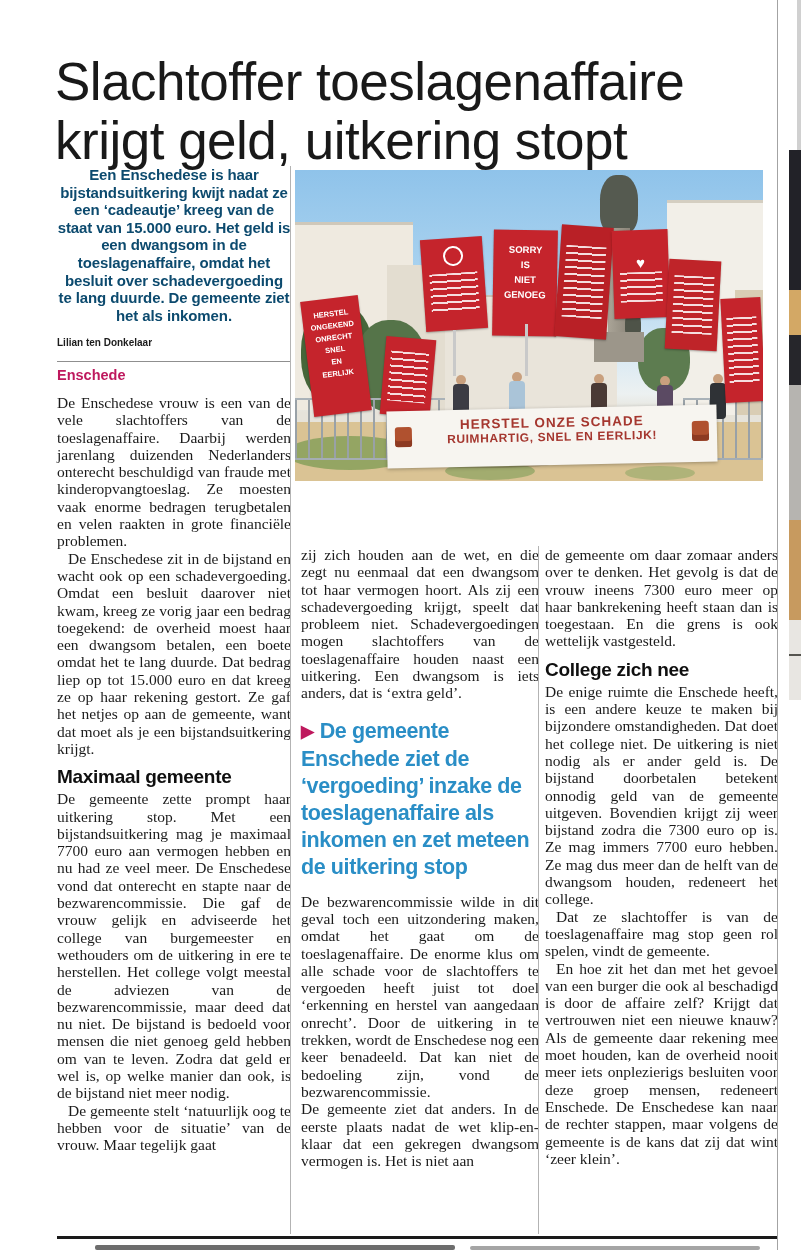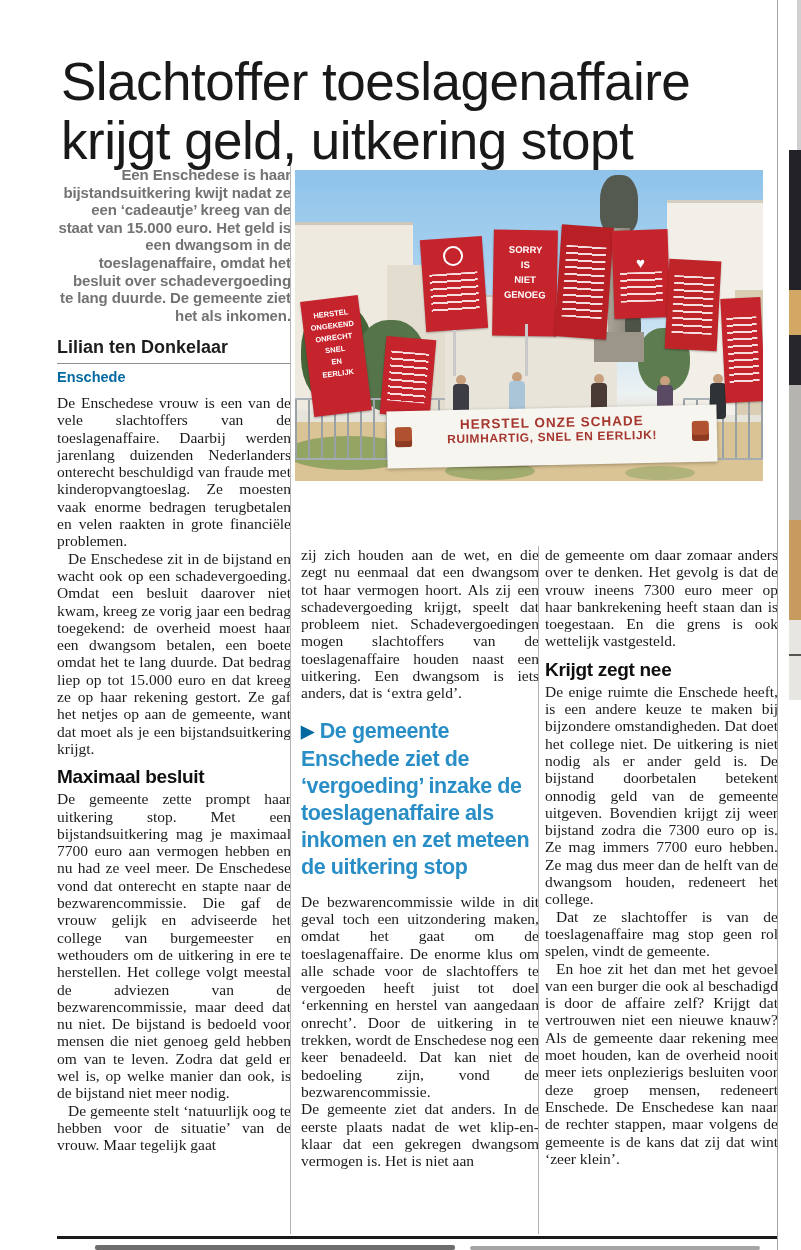--- a/index.html
+++ b/index.html
@@ -1,28 +1,28 @@
 <!DOCTYPE html>
 <html lang="nl"><head>
 <meta charset="utf-8">
 <style>
   html,body{margin:0;padding:0;background:#fff;}
   #page{position:relative;width:801px;height:1250px;background:#fff;overflow:hidden;
         font-family:"Liberation Sans",sans-serif;color:#1c1c1c;}
 
   
-  .headline{position:absolute;left:61px;top:16px;width:718px;font-weight:400;color:#191919;
+  .headline{position:absolute;left:55px;top:16px;width:718px;font-weight:400;color:#191919;
             font-size:53px;line-height:59px;letter-spacing:-0.5px;}
   .headline div{white-space:nowrap;}
 
   
   .col-left{position:absolute;left:57px;top:166px;width:234px;}
-  .intro{font-weight:700;font-size:15px;line-height:17.6px;color:#737373;letter-spacing:-0.1px;text-align:right;}
+  .intro{font-weight:700;font-size:15px;line-height:17.6px;color:#0c4a6e;letter-spacing:-0.1px;text-align:center;}
   .byline{margin-top:13px;}
-  .author{font-weight:700;font-size:18px;color:#1c1c1c;padding-bottom:5px;border-bottom:1px solid #8f8f8f;}
+  .author{font-weight:700;font-size:10px;color:#1c1c1c;padding-bottom:13px;border-bottom:1px solid #8f8f8f;}
   .location{font-weight:700;font-size:14.5px;margin-top:5px;}
 
   .body-col{font-family:"Liberation Serif",serif;font-size:15.5px;line-height:17.3px;
             color:#1b1b1b;text-align:justify;}
   .body-col p{margin:0;}
   .body-col p.indent{text-indent:11px;}
   .subhead{font-family:"Liberation Sans",sans-serif;font-weight:700;font-size:19px;line-height:21px;
            letter-spacing:-0.3px;color:#0f0f0f;margin:9px 0 3px;text-align:left;}
 
   .left-body{position:absolute;left:57px;top:394px;width:234px;}
@@ -85,21 +85,21 @@
 
   
   .vr{position:absolute;width:1px;background:#b3b3b3;}
   .vr1{left:290px;top:166px;height:1068px;}
   .vr2{left:538px;top:546px;height:688px;}
   .vr3{left:777px;top:0;height:1250px;background:#a3a3a3;}
   .bottom-rule{position:absolute;left:57px;top:1236px;width:720px;height:3px;background:#1a1a1a;}
   .below1{position:absolute;left:95px;top:1245px;width:360px;height:5px;background:#6d6d6d;border-radius:2px;}
   .below2{position:absolute;left:470px;top:1246px;width:290px;height:4px;background:#a5a5a5;border-radius:2px;}
   .sliver{position:absolute;left:789px;width:12px;}
-  .red-text{color:#0369a1;}
+  .red-text{color:#be185d;}
   .blue-text{color:#2a8ec6;}
 </style>
 </head>
 <body>
 
 <div id="page">
 
   <h1 class="headline">
     <div>Slachtoffer toeslagenaffaire</div>
     <div>krijgt geld, uitkering stopt</div>
@@ -109,21 +109,21 @@
     <p class="intro" style="margin:0">Een Enschedese is haar bijstandsuitkering kwijt nadat ze een ‘cadeautje’ kreeg van de staat van 15.000 euro. Het geld is een dwangsom in de toeslagenaffaire, omdat het besluit over schadevergoeding te lang duurde. De gemeente ziet het als inkomen.</p>
     <div class="byline">
       <div class="author">Lilian ten Donkelaar</div>
       <div class="location red-text">Enschede</div>
     </div>
   </div>
 
   <div class="left-body body-col">
     <p>De Enschedese vrouw is een van de vele slachtoffers van de toeslagenaffaire. Daarbij werden jarenlang duizenden Nederlanders onterecht beschuldigd van fraude met kinderopvangtoeslag. Ze moesten vaak enorme bedragen terugbetalen en velen raakten in grote financiële problemen.</p>
     <p class="indent">De Enschedese zit in de bijstand en wacht ook op een schadevergoeding. Omdat een besluit daarover niet kwam, kreeg ze vorig jaar een bedrag toegekend: de overheid moest haar een dwangsom betalen, een boete omdat het te lang duurde. Dat bedrag liep op tot 15.000 euro en dat kreeg ze op haar rekening gestort. Ze gaf het netjes op aan de gemeente, want dat moet als je een bijstandsuitkering krijgt.</p>
-    <h2 class="subhead">Maximaal besluit</h2>
+    <h2 class="subhead">Maximaal gemeente</h2>
     <p>De gemeente zette prompt haar uitkering stop. Met een bijstandsuitkering mag je maximaal 7700 euro aan vermogen hebben en nu had ze veel meer. De Enschedese vond dat onterecht en stapte naar de bezwarencommissie. Die gaf de vrouw gelijk en adviseerde het college van burgemeester en wethouders om de uitkering in ere te herstellen. Het college volgt meestal de adviezen van de bezwarencommissie, maar deed dat nu niet. De bijstand is bedoeld voor mensen die niet genoeg geld hebben om van te leven. Zodra dat geld er wel is, op welke manier dan ook, is de bijstand niet meer nodig.</p>
     <p class="indent">De gemeente stelt ‘natuurlijk oog te hebben voor de situatie’ van de vrouw. Maar tegelijk gaat</p>
   </div>
 
   <div class="photo">
     <div class="bldL win"></div>
     <div class="bldL2 win"></div>
     <div class="bldC win"></div>
     <div class="bldR win"></div>
     <div class="bldR2"></div>
@@ -209,21 +209,21 @@
     <p>zij zich houden aan de wet, en die zegt nu eenmaal dat een dwangsom tot haar vermogen hoort. Als zij een schadevergoeding krijgt, speelt dat probleem niet. Schadevergoedingen mogen slachtoffers van de toeslagenaffaire houden naast een uitkering. Een dwangsom is iets anders, dat is ‘extra geld’.</p>
     <div class="pullquote blue-text">
       <span class="pq-arrow red-text">▶</span><span>De gemeente Enschede ziet de ‘vergoeding’ inzake de toeslagenaffaire als inkomen en zet meteen de uitkering stop</span>
     </div>
     <p>De bezwarencommissie wilde in dit geval toch een uitzondering maken, omdat het gaat om de toeslagenaffaire. De enorme klus om alle schade voor de slachtoffers te vergoeden heeft juist tot doel ‘erkenning en herstel van aangedaan onrecht’. Door de uitkering in te trekken, wordt de Enschedese nog een keer benadeeld. Dat kan niet de bedoeling zijn, vond de bezwarencommissie.</p>
     <p>De gemeente ziet dat anders. In de eerste plaats nadat de wet klip-en-klaar dat een gekregen dwangsom vermogen is. Het is niet aan</p>
   </div>
 
   <div class="right-col body-col">
     <p>de gemeente om daar zomaar anders over te denken. Het gevolg is dat de vrouw ineens 7300 euro meer op haar bankrekening heeft staan dan is toegestaan. En die grens is ook wettelijk vastgesteld.</p>
-    <h2 class="subhead">Krijgt zegt nee</h2>
+    <h2 class="subhead">College zich nee</h2>
     <p>De enige ruimte die Enschede heeft, is een andere keuze te maken bij bijzondere omstandigheden. Dat doet het college niet. De uitkering is niet nodig als er ander geld is. De bijstand doorbetalen betekent onnodig geld van de gemeente uitgeven. Bovendien krijgt zij weer bijstand zodra die 7300 euro op is. Ze mag immers 7700 euro hebben. Ze mag dus meer dan de helft van de dwangsom houden, redeneert het college.</p>
     <p class="indent">Dat ze slachtoffer is van de toeslagenaffaire mag stop geen rol spelen, vindt de gemeente.</p>
     <p class="indent">En hoe zit het dan met het gevoel van een burger die ook al beschadigd is door de affaire zelf? Krijgt dat vertrouwen niet een nieuwe knauw? Als de gemeente daar rekening mee moet houden, kan de overheid nooit meer iets onplezierigs besluiten voor deze groep mensen, redeneert Enschede. De Enschedese kan naar de rechter stappen, maar volgens de gemeente is de kans dat zij dat wint ‘zeer klein’.</p>
   </div>
 
   <div class="vr vr1"></div>
   <div class="vr vr2"></div>
   <div class="vr vr3"></div>
   <div class="bottom-rule"></div>
   <div class="below1"></div>

